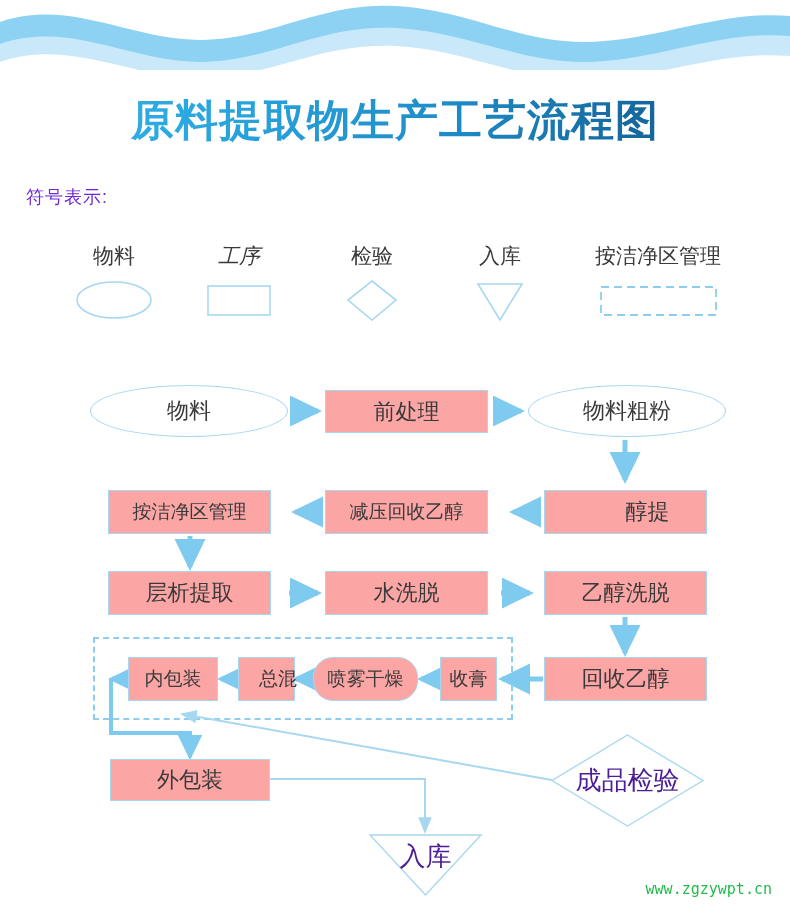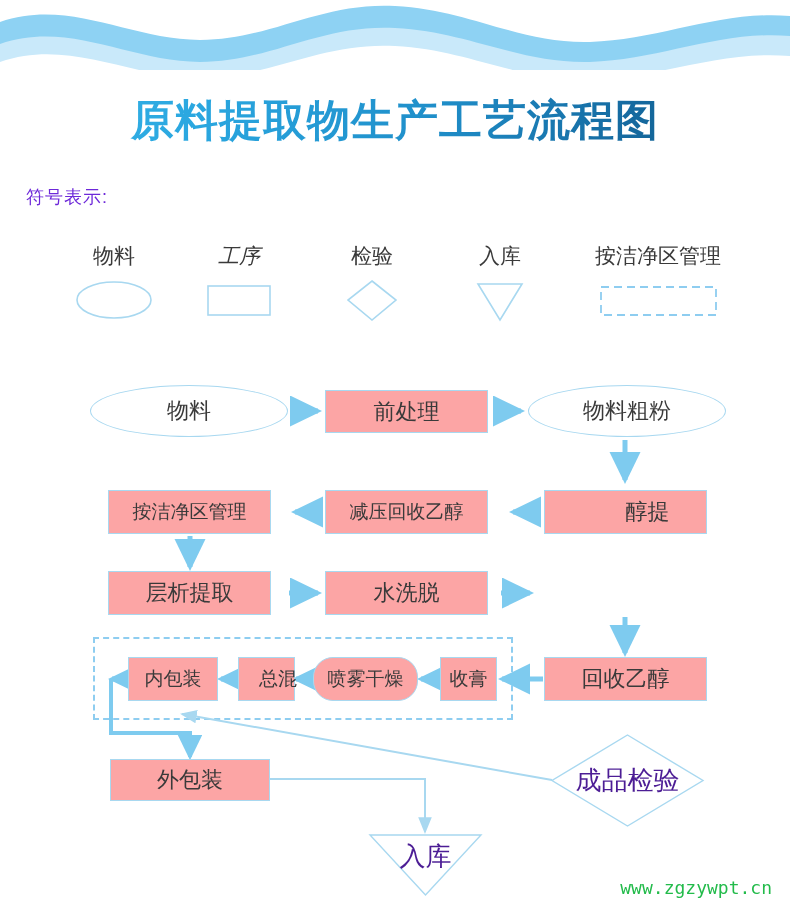--- a/index.html
+++ b/index.html
@@ -134,21 +134,21 @@
     height: 910px;
     pointer-events: none;
   }
 
   
   #watermark {
     position: absolute;
     right: 18px;
     bottom: 12px;
     font-family: "DejaVu Sans Mono", "Liberation Mono", monospace;
-    font-size: 18px;
+    font-size: 15px;
     color: #23bb4b;
     letter-spacing: 0px;
   }
 </style>
 </head>
 <body>
 
 <div id="stage">
 
   <svg id="wave-band" viewBox="0 0 790 70" preserveAspectRatio="none">
@@ -250,20 +250,21 @@
   <div class="node node-rect" style="left:544px; top:490px; width:163px; height:44px;padding-left:44px;">醇提</div>
 
   <div class="node node-rect small" style="left:325px; top:490px; width:163px; height:44px;">减压回收乙醇</div>
 
   <div class="node node-rect small" style="left:108px; top:490px; width:163px; height:44px;">按洁净区管理</div>
 
   <div class="node node-rect" style="left:108px; top:571px; width:163px; height:44px;">层析提取</div>
 
   <div class="node node-rect" style="left:325px; top:571px; width:163px; height:44px;">水洗脱</div>
 
+  <div class="node node-rect" style="left:544px; top:571px; width:163px; height:44px;">乙醇洗脱</div>
 
   <div class="node node-rect" style="left:544px; top:657px; width:163px; height:44px;">回收乙醇</div>
 
   <div class="node node-rect small" style="left:440px; top:657px; width:57px; height:44px;">收膏</div>
 
   <div class="node node-rect small" style="left:313px; top:657px; width:105px; height:44px;border-radius:20px;">喷雾干燥</div>
 
   <div class="node node-rect small" style="left:238px; top:657px; width:57px; height:44px;padding-left:23px;">总混</div>
 
   <div class="node node-rect small" style="left:128px; top:657px; width:90px; height:44px;">内包装</div>

